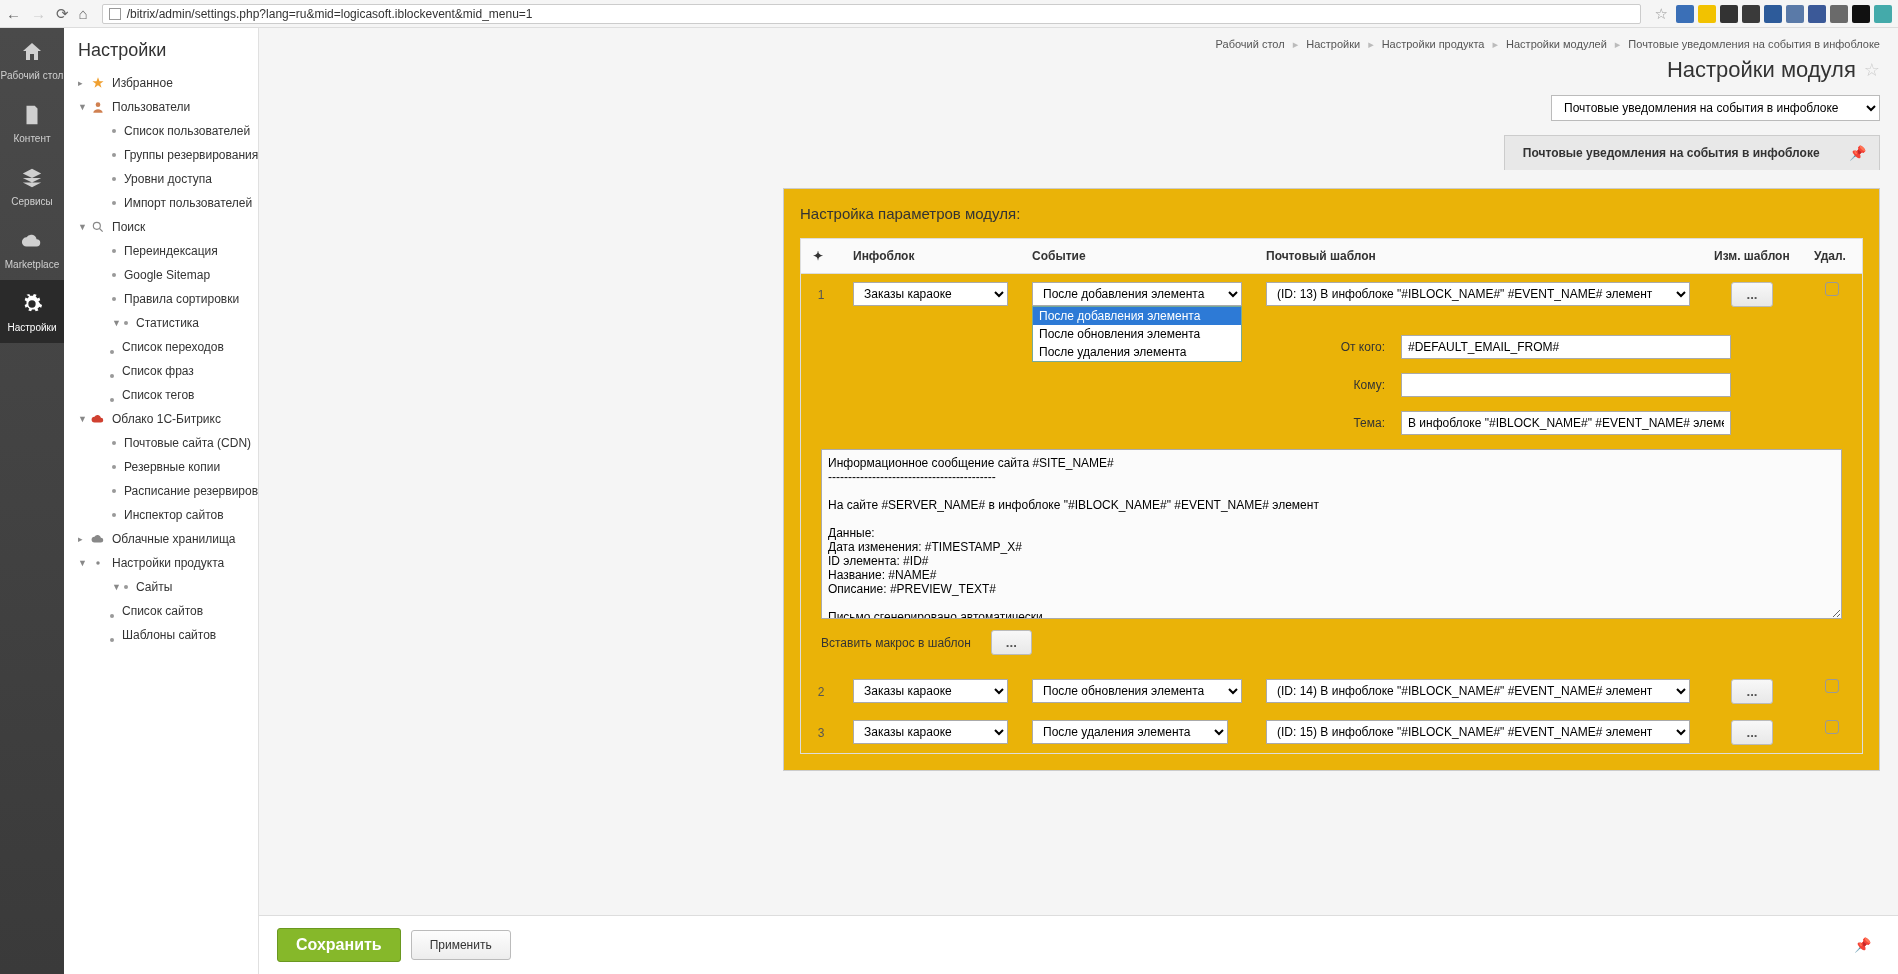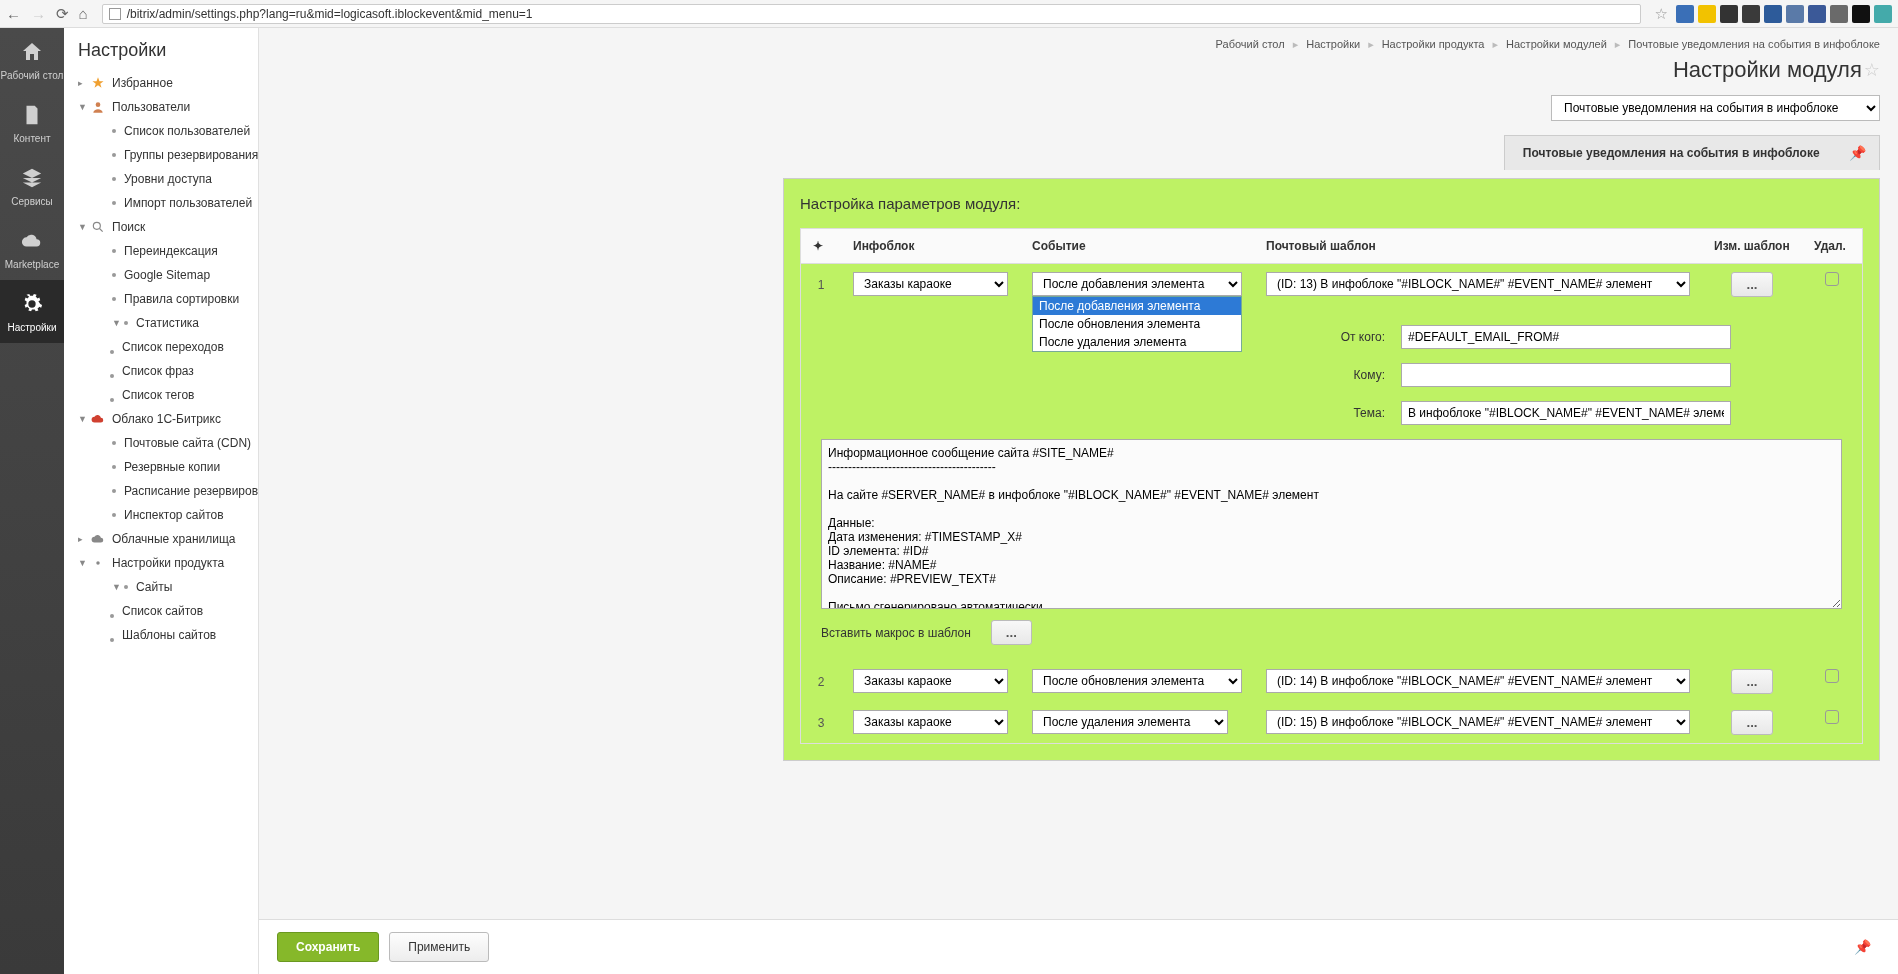--- a/index.html
+++ b/index.html
@@ -26,30 +26,30 @@
 .tree-item .exp { width: 10px; color: #888; font-size: 9px; margin-right: 2px; }
 .tree-item .li-icon { width: 16px; height: 14px; margin-right: 6px; display:flex; align-items:center; justify-content:center; }
 .tree-item.level1 { padding-left: 48px; }
 .tree-item.level2 { padding-left: 46px; align-items: flex-end; }
 .tree-item .bullet { width: 4px; height: 4px; background: #999; border-radius: 50%; margin-right: 8px; flex-shrink:0; }
 
 .main { flex: 1; background: #f5f5f5; overflow-y: auto; position: relative; display:flex; flex-direction:column;align-items:flex-end; }
 .breadcrumb { padding: 10px 18px 6px; font-size: 11px; color: #888; }
 .breadcrumb span { color: #555; }
 .breadcrumb .sep { margin: 0 8px; color: #bbb; }
-.page-title { padding: 0 18px 12px; font-size: 22px; color: #333; display:flex; align-items:center; gap:2px; }
+.page-title { padding: 0 18px 12px; font-size: 22px; color: #333; display:flex; align-items:center; gap:8px; }
 .page-title .star { color: #ccc; font-size: 18px; }
 .module-select { margin: 0 18px 14px; }
 .module-select select { font-size: 12px; padding: 4px 24px 4px 8px; border: 1px solid #bbb; background: #fff; }
 
 .tab-bar { margin: 0 18px; background: #e8e8e8; border: 1px solid #ccc; border-bottom: none; display:flex; align-items:center; }
 .tab-bar .tab { padding: 10px 18px; font-size: 12px; font-weight: bold; color: #333; background: #e8e8e8; }
 .tab-bar .pin { margin-left:auto; padding: 0 12px; color:#999; font-size:14px; }
 
-.panel { margin: 8px 18px 80px; background: #bef264; border: 1px solid #ccc; padding: 16px; }
+.panel { margin: 18px 18px 80px; background: #eab308; border: 1px solid #ccc; padding: 16px; }
 .panel h3 { font-size: 15px; font-weight: normal; color: #333; margin-bottom: 16px; }
 
 .grid-container { border: 1px solid #ddd; }
 table.rules { width: 100%; border-collapse: collapse; font-size: 12px; }
 table.rules th { text-align: left; padding: 10px 12px; border-bottom: 1px solid #ddd; color: #333; font-weight: bold; background:#fafafa; }
 table.rules td { padding: 8px 12px; vertical-align: top; }
 table.rules td.numcell { text-align:center; color:#555; padding-top:14px; }
 .sel { font-size: 12px; padding: 3px 20px 3px 6px; border: 1px solid #aaa; background: #fff; min-width: 110px; }
 .sel.wide { min-width: 155px; }
 .sel.xwide { min-width: 340px; }
@@ -62,21 +62,21 @@
 .dropdown-list .opt.sel-opt { background: #2d7ad6; color: #fff; }
 
 .form-rows { margin-top: 20px; }
 .form-row { display: flex; align-items: center; margin-bottom: 14px; }
 .form-row label { width: 580px; text-align: right; padding-right: 16px; font-size: 12px; color: #333; }
 .form-row input[type=text] { width: 330px; padding: 4px 6px; font-size: 12px; border: 1px solid #aaa; }
 textarea.body { width: 100%; height: 170px; font-size: 12px; font-family: Arial; padding: 6px; border: 1px solid #aaa; resize: vertical; background:#fbfbfb; }
 .macro-row { display:flex; align-items:center; gap:20px; margin-top:8px; font-size:12px; color:#333; }
 
 .button-bar { position: fixed; bottom: 0; left: 259px; right: 0; background: #fff; border-top: 1px solid #ddd; padding: 12px 18px; display:flex; gap:10px; align-items:center; }
-.btn-save { background: #86b82a; color: #fff; border: 1px solid #6a9820; padding: 7px 18px; font-size: 12px; border-radius: 3px; cursor:pointer; font-weight:bold; }
+.btn-save { background: #86b82a; color: #fff; border: 1px solid #6a9820; padding: 7px 18px; font-size: 16px; border-radius: 3px; cursor:pointer; font-weight:bold; }
 .btn-apply { background: linear-gradient(#fdfdfd,#ededed); color: #333; border: 1px solid #bbb; padding: 7px 18px; font-size: 12px; border-radius: 3px; cursor:pointer; }
 .button-bar .pin { margin-left:auto; color:#999; font-size:14px; padding-right:8px; }
 </style>
 </head>
 <body>
 
 <div class="browser-bar">
   <div class="nav-icons">
     <span>←</span>
     <span style="color:#ccc">→</span>

